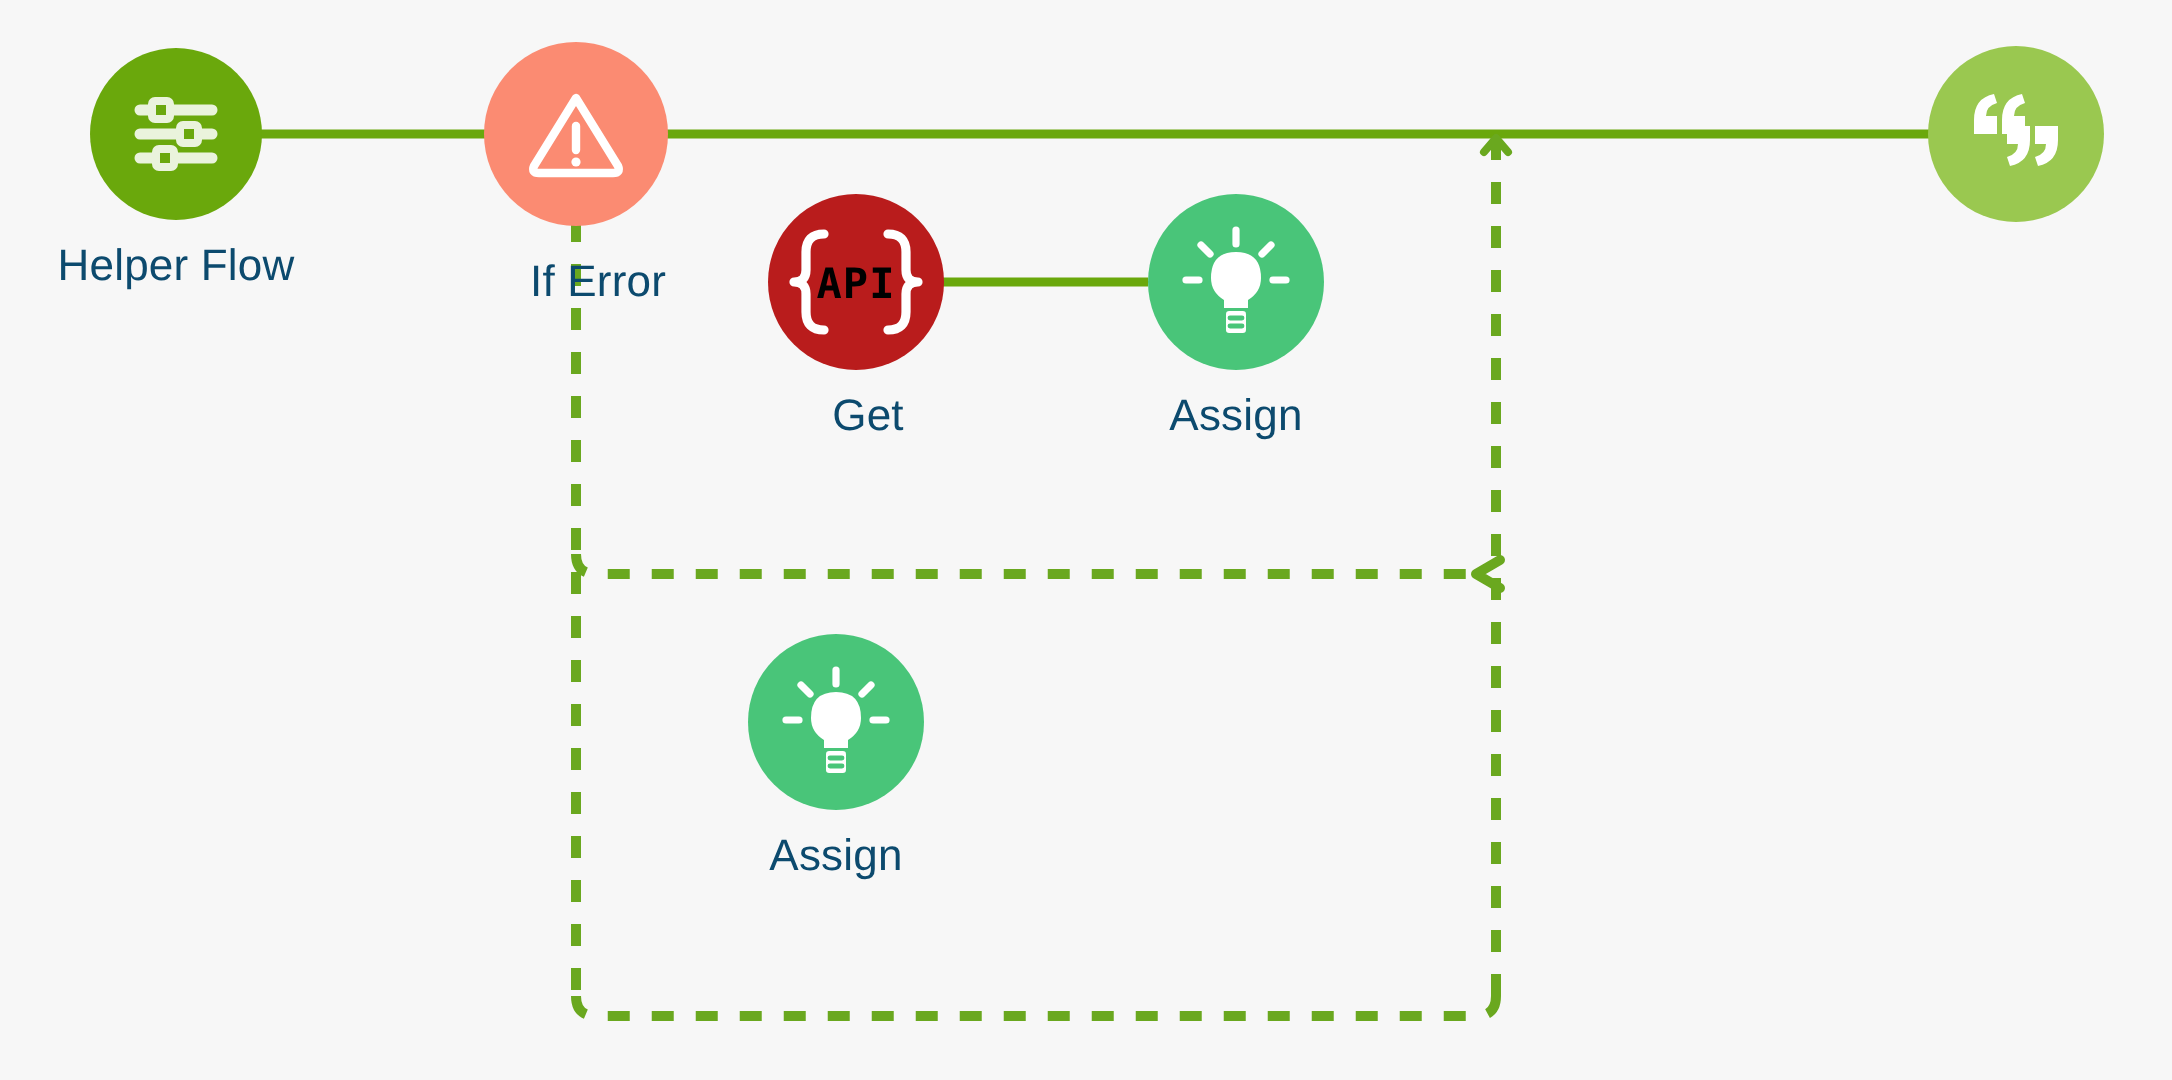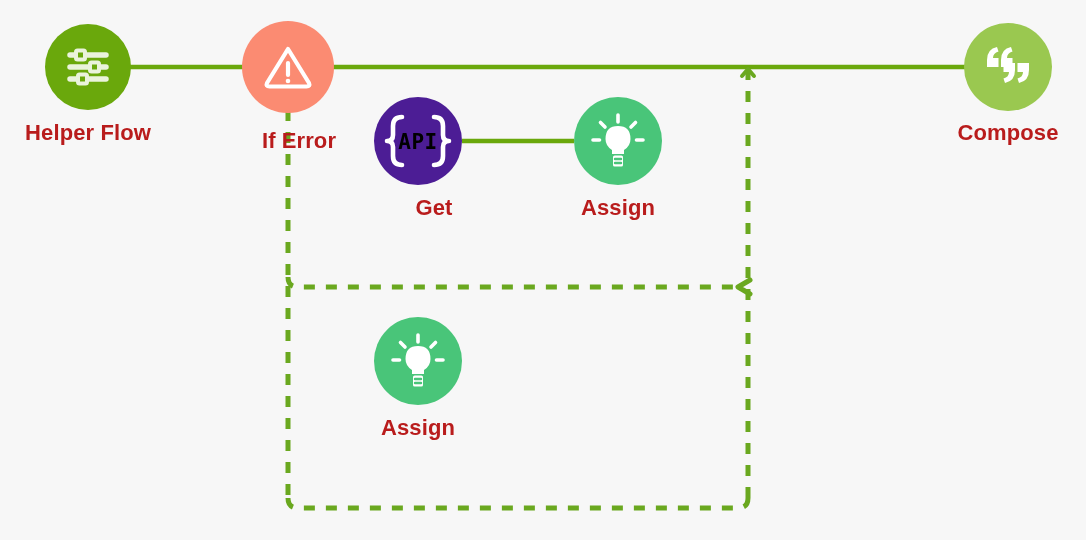--- a/index.html
+++ b/index.html
@@ -28,25 +28,24 @@
     transform: translate(-50%, -50%);
     border-radius: 50%;
     display: flex;
     align-items: center;
     justify-content: center;
   }
   .node-label {
     position: absolute;
     transform: translate(-50%, 0);
     white-space: nowrap;
-    color: #b91c1c;
+    color: #0c4a6e;
     font-size: 22px;
     line-height: 26px;
     letter-spacing: 0.1px;
-    font-weight: bold;
   }
   .api-text {
     color: #ffffff;
     font-family: "DejaVu Sans Mono", "Liberation Mono", monospace;
     font-weight: bold;
     font-size: 21px;
     letter-spacing: 0.5px;
   }
 </style>
 </head>
@@ -88,21 +87,21 @@
 
   <div class="node" style="left:288px; top:67px; width:92px; height:92px; background:#fb8b72;">
     <svg width="56" height="56" viewBox="0 0 56 56" xmlns="http://www.w3.org/2000/svg">
       <path d="M28 10 L49 44 Q50.5 47.5 46.5 47.5 L9.5 47.5 Q5.5 47.5 7 44 Z" fill="none" stroke="#ffffff" stroke-width="4.2" stroke-linejoin="round"></path>
       <line x1="28" y1="24" x2="28" y2="36" stroke="#ffffff" stroke-width="4.2" stroke-linecap="round"></line>
       <circle cx="28" cy="42" r="2.3" fill="#ffffff"></circle>
     </svg>
   </div>
   <div class="node-label" style="left:288px; top:128px;margin-left:11px;">If Error</div>
 
-  <div class="node" style="left:418px; top:141px; width:88px; height:88px; background:#4c1d95;">
+  <div class="node" style="left:428px; top:141px; width:88px; height:88px; background:#b91c1c;">
     <svg width="78" height="60" viewBox="0 0 78 60" xmlns="http://www.w3.org/2000/svg">
       <path d="M23 6 Q14 6 14 15 L14 24 Q14 30 8 30 Q14 30 14 36 L14 45 Q14 54 23 54" fill="none" stroke="#ffffff" stroke-width="4.6" stroke-linecap="round" stroke-linejoin="round"></path>
       <path d="M55 6 Q64 6 64 15 L64 24 Q64 30 70 30 Q64 30 64 36 L64 45 Q64 54 55 54" fill="none" stroke="#ffffff" stroke-width="4.6" stroke-linecap="round" stroke-linejoin="round"></path>
       <text class="api-text" x="39" y="38" text-anchor="middle">API</text>
     </svg>
   </div>
   <div class="node-label" style="left:434px; top:195px;">Get</div>
 
   <div class="node" style="left:618px; top:141px; width:88px; height:88px; background:#49c579;">
     <svg width="62" height="62" viewBox="0 0 62 62" xmlns="http://www.w3.org/2000/svg">
@@ -145,15 +144,14 @@
   <div class="node" style="left:1008px; top:67px; width:88px; height:88px; background:#9ac850;">
     <svg width="62" height="62" viewBox="0 0 62 62" xmlns="http://www.w3.org/2000/svg">
       <g fill="#ffffff">
         <path d="M10 24 Q10 13 20 11 L21.5 15.5 Q16 17 16 22 L21.5 22 L21.5 31 L10 31 Z"></path>
         <path d="M24 24 Q24 13 34 11 L35.5 15.5 Q30 17 30 22 L35.5 22 L35.5 31 L24 31 Z"></path>
         <path d="M52 34 Q52 45 42 47 L40.5 42.5 Q46 41 46 36 L40.5 36 L40.5 27 L52 27 Z"></path>
         <path d="M38 34 Q38 45 28 47 L26.5 42.5 Q32 41 32 36 L26.5 36 L26.5 27 L38 27 Z"></path>
       </g>
     </svg>
   </div>
-  <div class="node-label" style="left:1008px; top:120px;">Compose</div>
 
 </div>
 
 </body></html>

